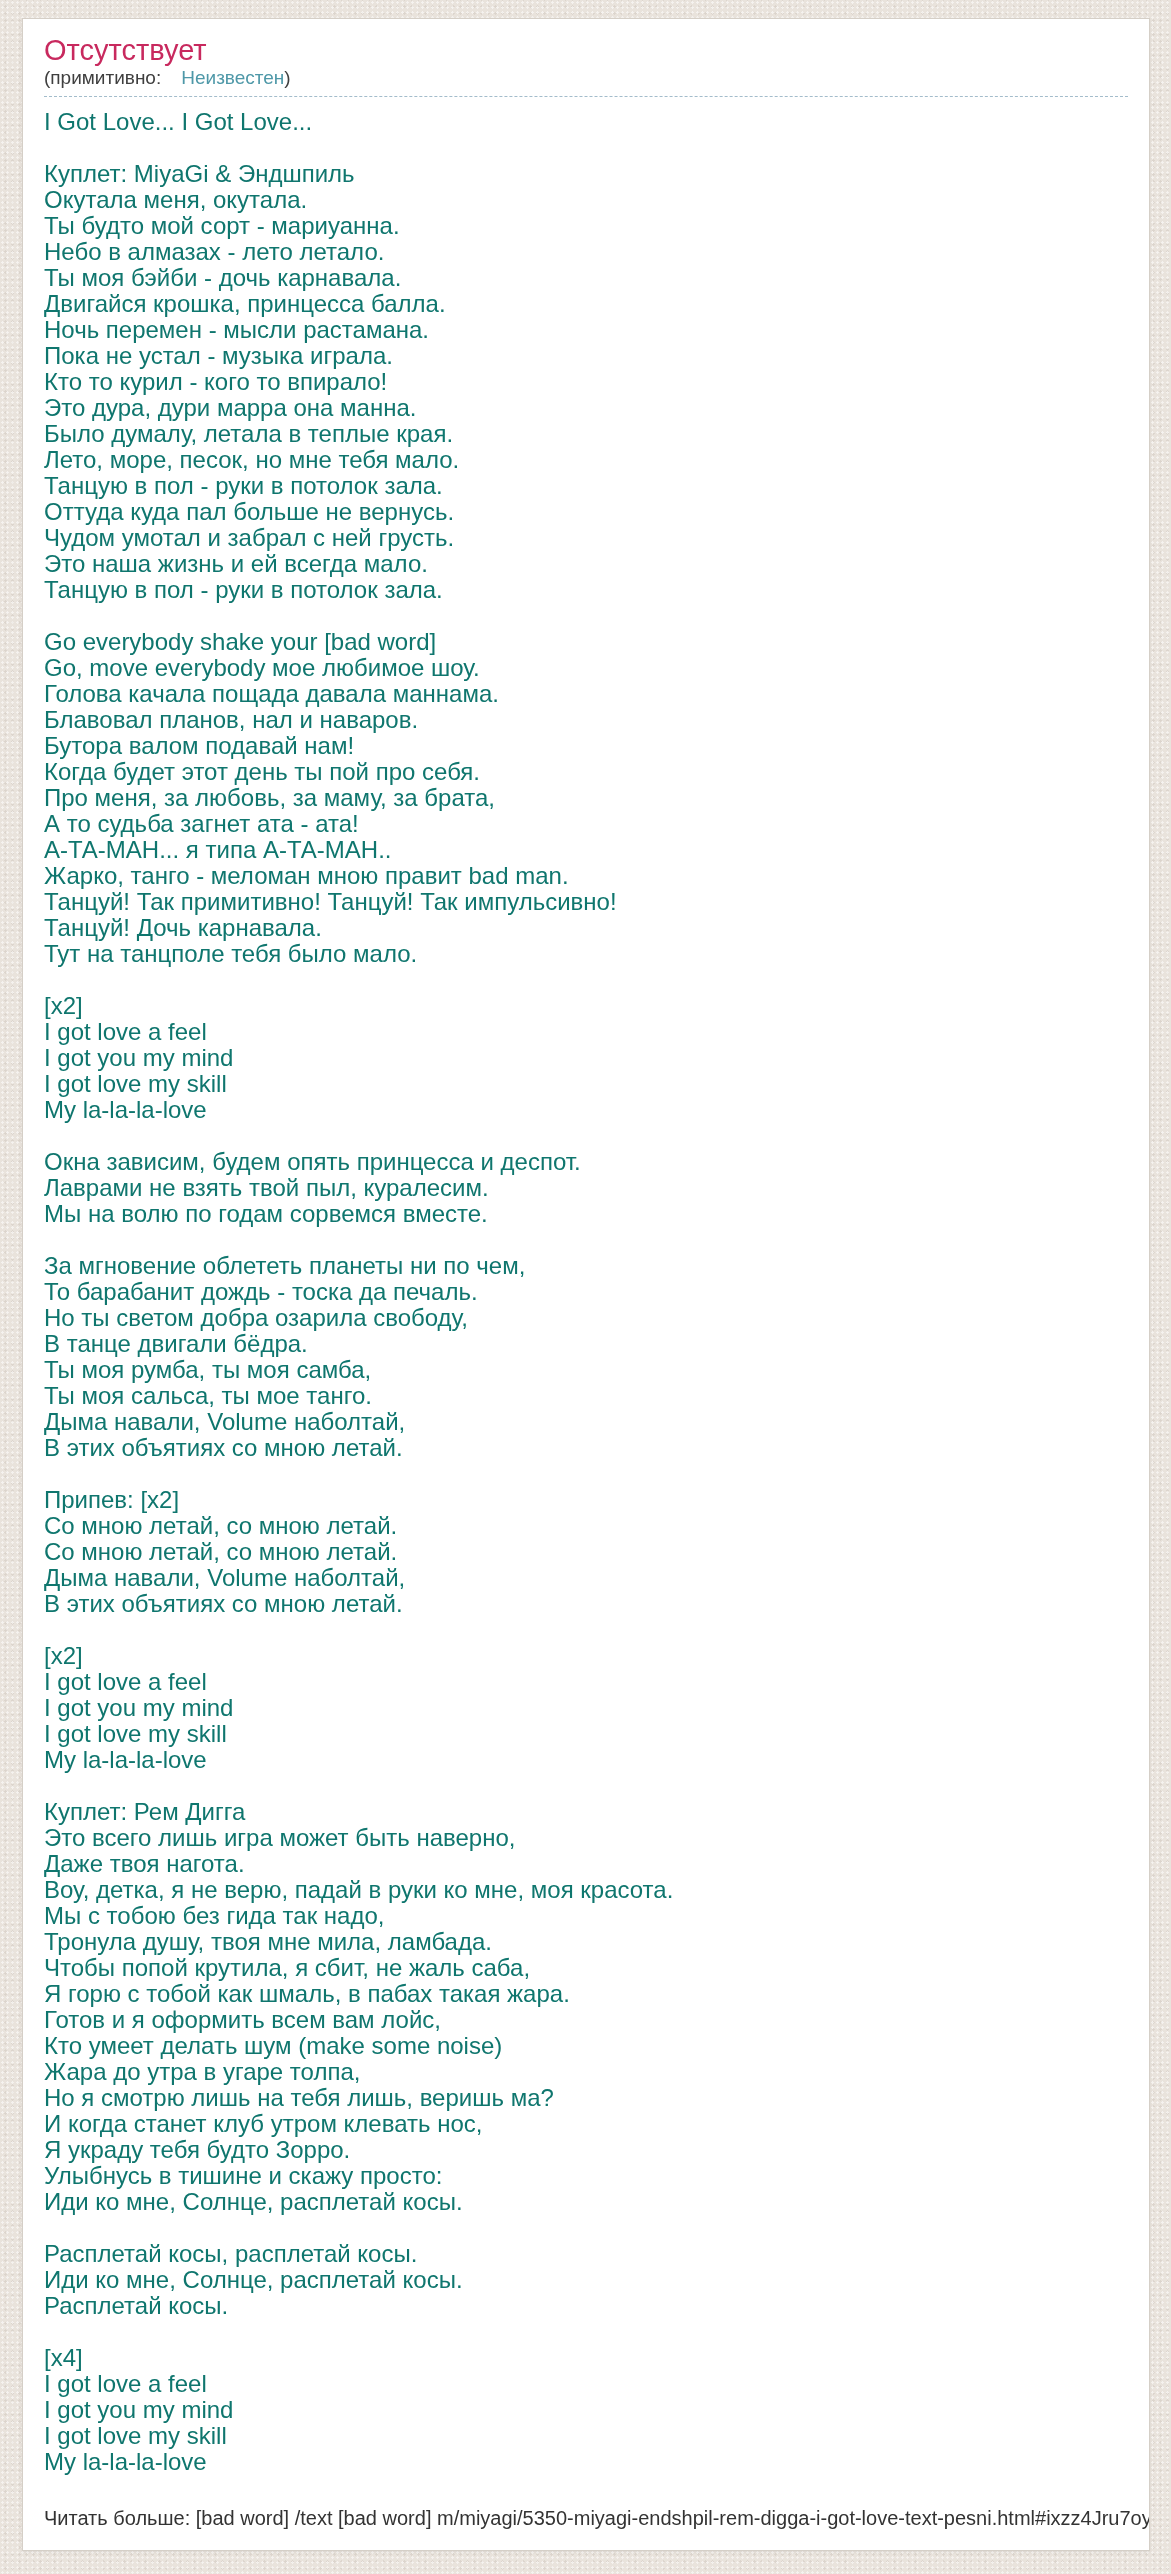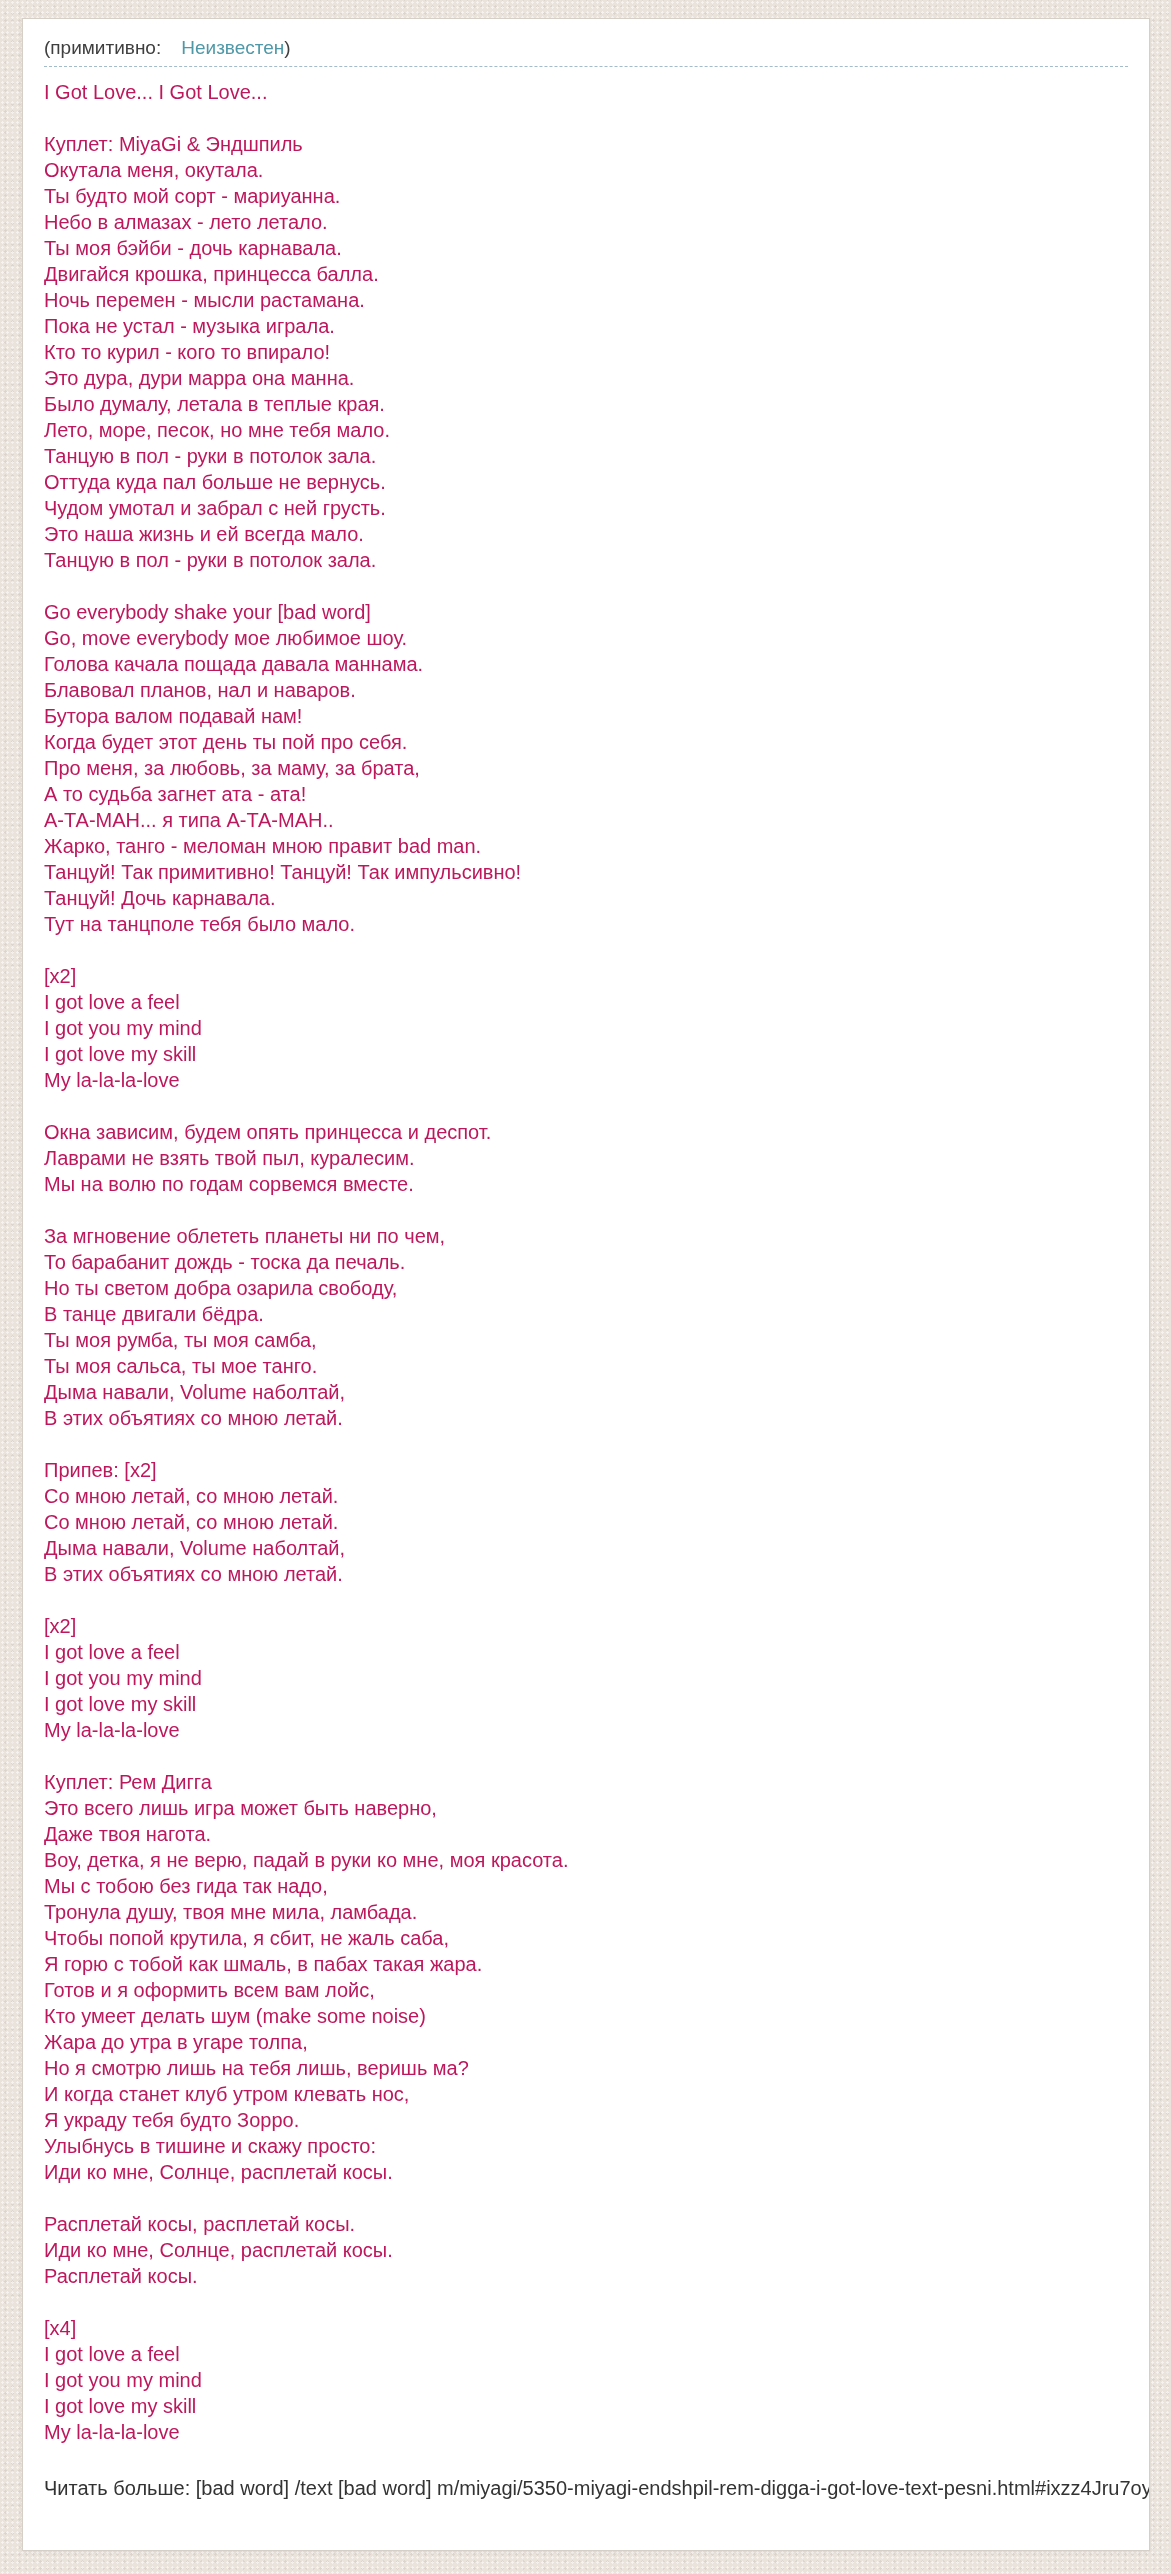--- a/index.html
+++ b/index.html
@@ -50,39 +50,40 @@
     color: #3f3f3f;
   }
   .artist-link {
     color: #4e98a8;
     text-decoration: none;
     cursor: pointer;
     margin-left: 20px;
   }
   .lyrics {
     margin-top: 12px;
-    font-size: 20px;
+    font-size: 24px;
     line-height: 26px;
-    color: #be185d;
+    color: #0f766e;
     white-space: pre-line;
   }
   .read-more {
     margin-top: 30px;
     font-size: 20px;
     line-height: 26px;
     color: #333333;
     white-space: nowrap;
     margin-right: -21px;
   }
 </style>
 </head>
 <body>
 
 <div class="card">
   <div class="header">
+    <h1 class="song-title">Отсутствует</h1>
     <div class="artist-line">
       <span>(примитивно:</span><span class="artist-link">Неизвестен</span><span>)</span>
     </div>
   </div>
 
   <div class="lyrics">I Got Love... I Got Love...
 
 Куплет: MiyaGi &amp; Эндшпиль
 Окутала меня, окутала.
 Ты будто мой сорт - мариуанна.

